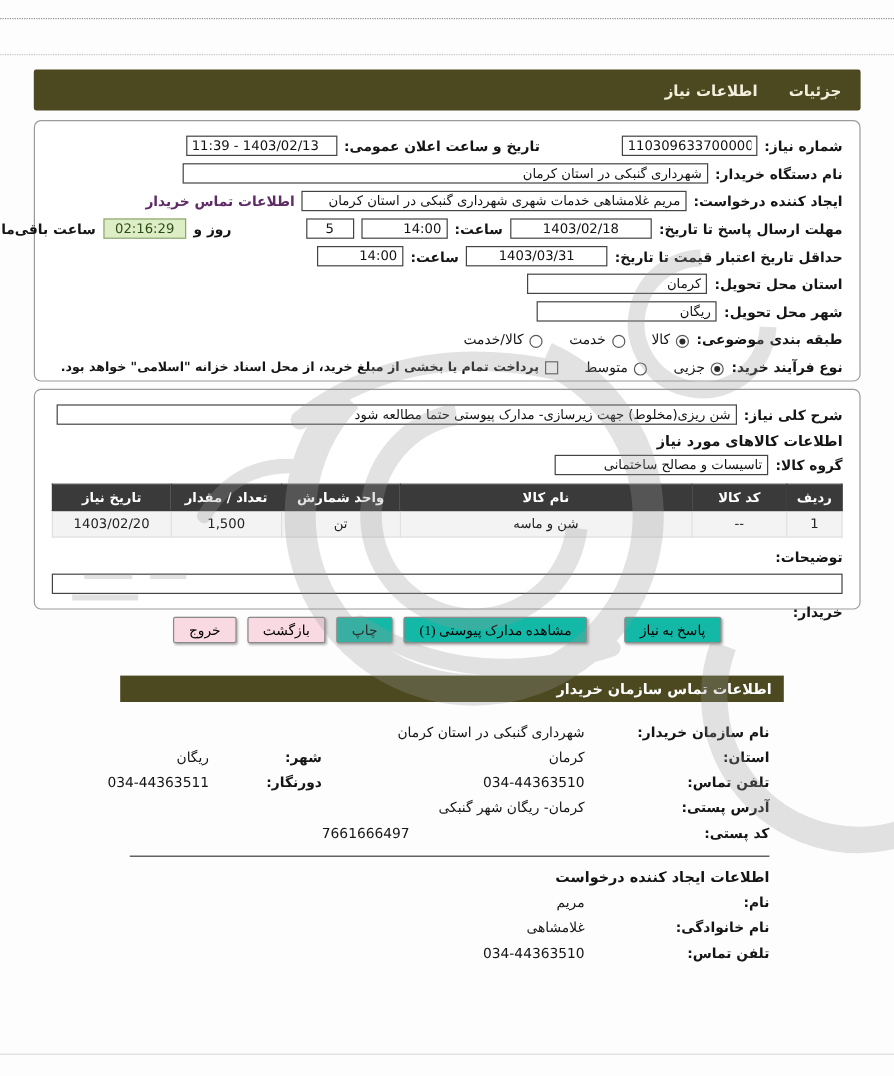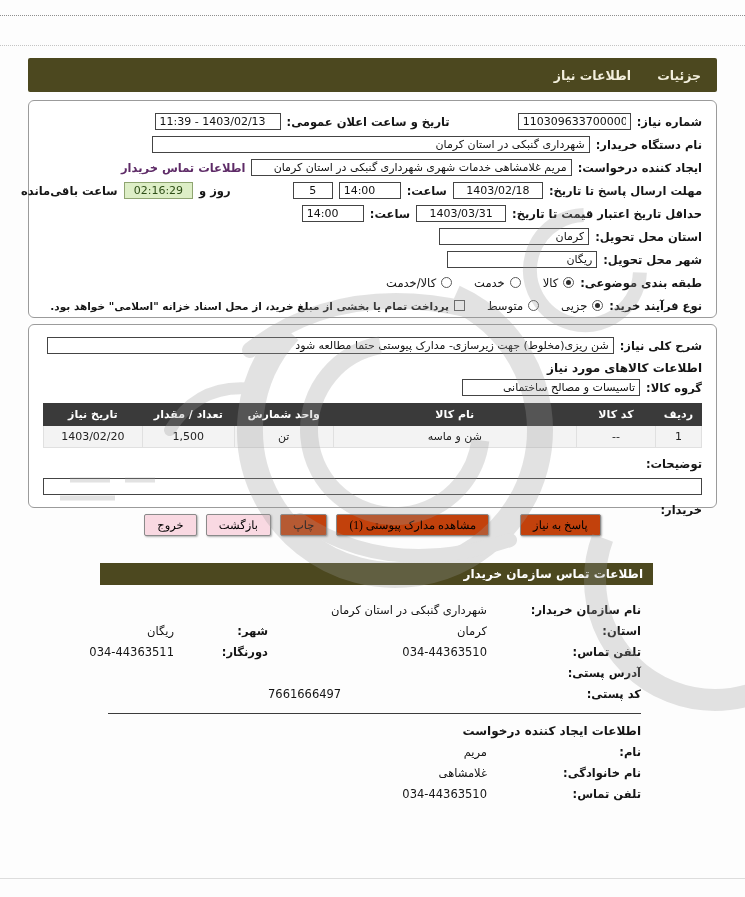--- a/index.html
+++ b/index.html
@@ -38,57 +38,57 @@
   .lbl { font-weight: bold; font-size: 11.5px; white-space: nowrap; }
   .lbl.sm { font-size: 10.5px; font-weight: bold; }
   input.box {
     border: 1px solid #444; background: #fff; height: 17px;
     font-size: 11px; padding: 0 4px; font-family: inherit; color: #111;
   }
   .w-need  { width: 113px; margin-left: 62px; text-align: left; }
   .w-ann   { width: 126px; }
   .w-org   { width: 438px; }
   .w-cre   { width: 388px; }
-  .w-date  { width: 90px; text-align: center; }
-  .w-time  { width: 62px; text-align: left; }
+  .w-date  { width: 118px; text-align: center; }
+  .w-time  { width: 72px; text-align: right; }
   .w-days  { width: 40px; margin-left: 56px; text-align: center; }
   .w-city  { width: 150px; }
   .w-desc  { flex: 1; margin-left: 4px; }
   .w-group { width: 178px; }
   .w-notes { width: 100%; }
 
   .link {
     color: #5e2b67; font-weight: bold; font-size: 11.5px; cursor: pointer;
     margin-right: auto; margin-left: 78px; white-space: nowrap;
   }
   .countdown {
     background: #ddeec6; border: 1px solid #8fa571; color: #2d4d16;
     font-weight: normal; font-size: 11px; padding: 1px 9px; direction: ltr;
   }
   .radio { width: 11px; height: 11px; border: 1px solid #5a5a5a; border-radius: 50%;
            background: #fff; display: inline-block; position: relative; flex: 0 0 auto; cursor: pointer; }
   .radio.on::after { content: ""; position: absolute; inset: 2px; border-radius: 50%; background: #2b2b2b; }
   .chk { width: 11px; height: 11px; border: 1px solid #5a5a5a; background: #fff; flex: 0 0 auto; cursor: pointer; }
-  .opt { display: inline-flex; align-items: center; gap: 5px; margin-left: 16px; }
+  .opt { display: inline-flex; align-items: flex-end; gap: 5px; margin-left: 16px; }
   .optlbl { font-size: 11.5px; }
 
   .heading { font-weight: bold; font-size: 12px; margin: 5px 0 2px; }
 
   table.goods { width: 100%; border-collapse: collapse; margin-top: 5px; font-size: 11px; }
   table.goods th { background: #3a3a3a; color: #fff; font-weight: bold; padding: 4px 3px; border: 1px solid #3a3a3a; }
   table.goods td { background: #f3f3f3; color: #222; text-align: center; padding: 4px 3px; border: 1px solid #e0e0e0; }
   .col-row { width: 7%; } .col-code { width: 12%; } .col-name { width: 37%; }
   .col-unit { width: 15%; } .col-qty { width: 14%; } .col-need { width: 15%; }
 
   .btns { position: absolute; left: 0; right: 0; top: 514px; display: flex;
           justify-content: center; align-items: center; gap: 9px; z-index: 3; }
   .btn { border: 1px solid #8a8a8a; border-radius: 2px; padding: 3px 12px;
          font-size: 11.5px; font-family: Liberation Serif, serif; cursor: pointer;
          box-shadow: 1px 1px 2px rgba(0,0,0,.3); white-space: nowrap; }
-  .btn.green { background: #c2410c; }
+  .btn.green { background: #14b8a6; }
   .btn.pink  { background: #f9d9e2; }
   .btn.respond { margin-left: 22px; }
 
   .section-bar { position: absolute; right: 92px; left: 100px; top: 563px; height: 22px;
                  background: #4c481f; color: #fff; font-weight: bold; font-size: 12px;
                  display: flex; align-items: center; padding: 0 10px; z-index: 2; }
   .contact { position: absolute; right: 104px; left: 108px; top: 596px; font-size: 11.5px; z-index: 2; }
   .c-row { display: grid; grid-template-columns: 148px 225px 88px 160px; align-items: center; margin: 7px 0; }
   .c-lbl { font-weight: bold; white-space: nowrap; }
   .c-val { padding-right: 6px; }
@@ -258,20 +258,21 @@
     <span class="c-val">ریگان</span>
   </div>
   <div class="c-row">
     <span class="c-lbl">تلفن تماس:</span>
     <span class="c-val" dir="ltr" style="text-align:right">034-44363510</span>
     <span class="c-lbl">دورنگار:</span>
     <span class="c-val" dir="ltr" style="text-align:right">034-44363511</span>
   </div>
   <div class="c-row">
     <span class="c-lbl">آدرس پستی:</span>
+    <span class="c-val">کرمان- ریگان شهر گنبکی</span>
   </div>
   <div class="c-row">
     <span class="c-lbl">کد پستی:</span>
     <span class="c-val" dir="ltr" style="text-align:left">7661666497</span>
   </div>
 
   <div class="divider"></div>
 
   <div class="heading">اطلاعات ایجاد کننده درخواست</div>
 

